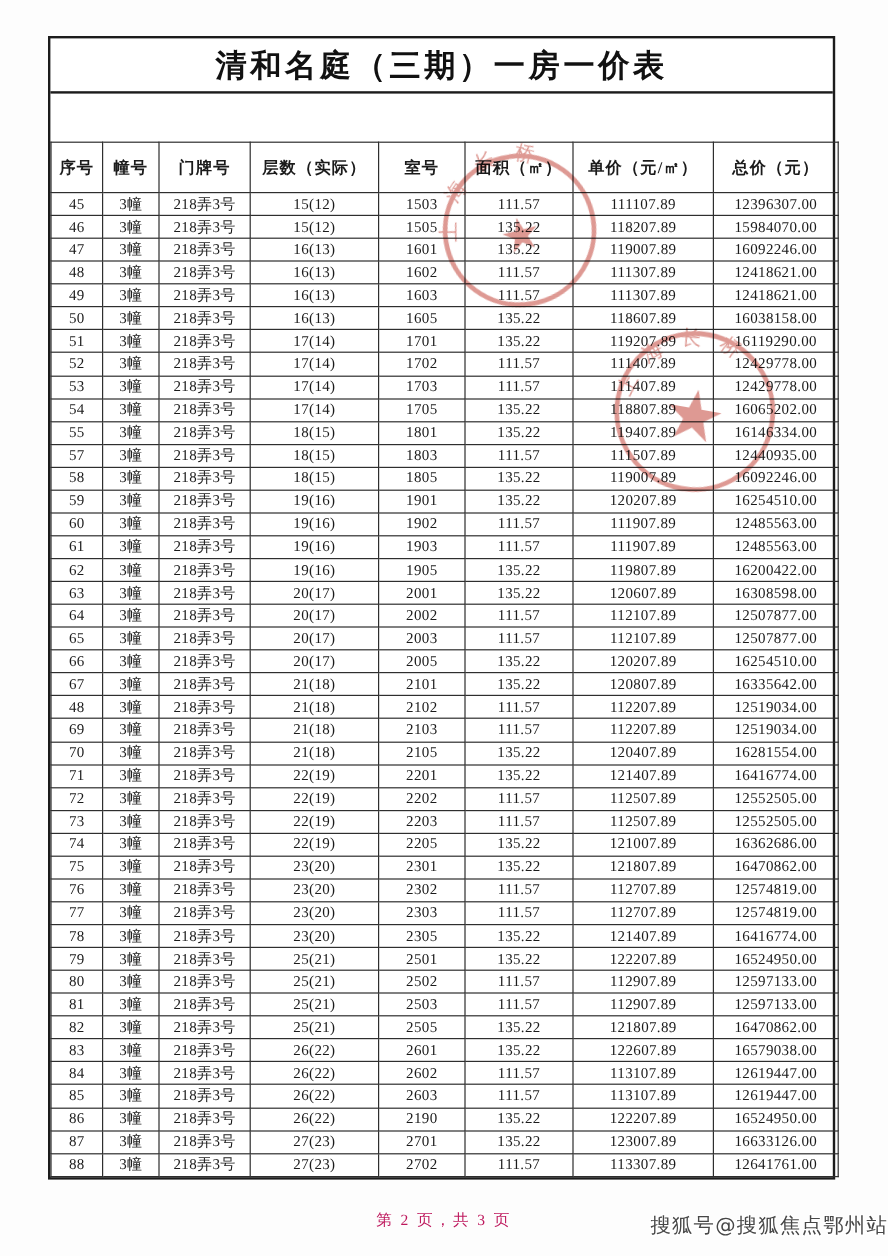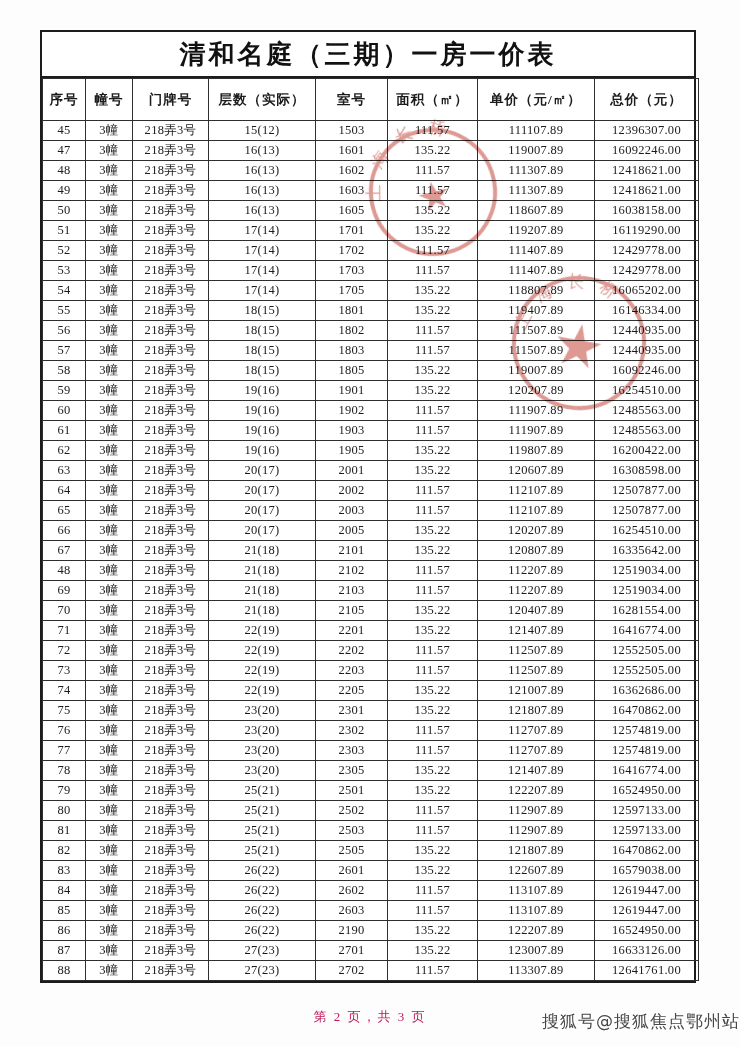--- a/index.html
+++ b/index.html
@@ -3,21 +3,21 @@
 <meta charset="utf-8">
 <style>
   html,body{margin:0;padding:0;}
   body{width:740px;height:1047px;font-family:"Liberation Serif","DejaVu Serif",serif;}
   .page{position:relative;width:740px;height:1047px;background:#fdfdfd;overflow:hidden;}
 
   
   .table-frame{
     position:absolute;left:40px;top:30px;width:656px;height:953px;
     border:2px solid #1c1c1c;background:#fff;box-sizing:border-box;
-    display:flex;flex-direction:column;
+    display:flex;flex-direction:column;gap:40px;
   }
   .doc-title{
     height:44px;flex:0 0 44px;display:flex;align-items:center;justify-content:center;
     border-bottom:2px solid #1c1c1c;
     font-family:"DejaVu Sans","Liberation Sans",sans-serif;
     font-weight:bold;font-size:26px;color:#111;letter-spacing:3px;
   }
   table.price{
     flex:1;width:100%;border-collapse:collapse;table-layout:fixed;
     height:905px;
@@ -88,20 +88,30 @@
             <td>45</td>
             <td>3幢</td>
             <td>218弄3号</td>
             <td>15(12)</td>
             <td>1503</td>
             <td>111.57</td>
             <td>111107.89</td>
             <td>12396307.00</td>
           </tr>
           <tr>
+            <td>46</td>
+            <td>3幢</td>
+            <td>218弄3号</td>
+            <td>15(12)</td>
+            <td>1505</td>
+            <td>135.22</td>
+            <td>118207.89</td>
+            <td>15984070.00</td>
+          </tr>
+          <tr>
             <td>47</td>
             <td>3幢</td>
             <td>218弄3号</td>
             <td>16(13)</td>
             <td>1601</td>
             <td>135.22</td>
             <td>119007.89</td>
             <td>16092246.00</td>
           </tr>
           <tr>
@@ -176,30 +186,20 @@
           </tr>
           <tr>
             <td>55</td>
             <td>3幢</td>
             <td>218弄3号</td>
             <td>18(15)</td>
             <td>1801</td>
             <td>135.22</td>
             <td>119407.89</td>
             <td>16146334.00</td>
-          </tr>
-          <tr>
-            <td>56</td>
-            <td>3幢</td>
-            <td>218弄3号</td>
-            <td>18(15)</td>
-            <td>1802</td>
-            <td>111.57</td>
-            <td>111507.89</td>
-            <td>12440935.00</td>
           </tr>
           <tr>
             <td>57</td>
             <td>3幢</td>
             <td>218弄3号</td>
             <td>18(15)</td>
             <td>1803</td>
             <td>111.57</td>
             <td>111507.89</td>
             <td>12440935.00</td>

